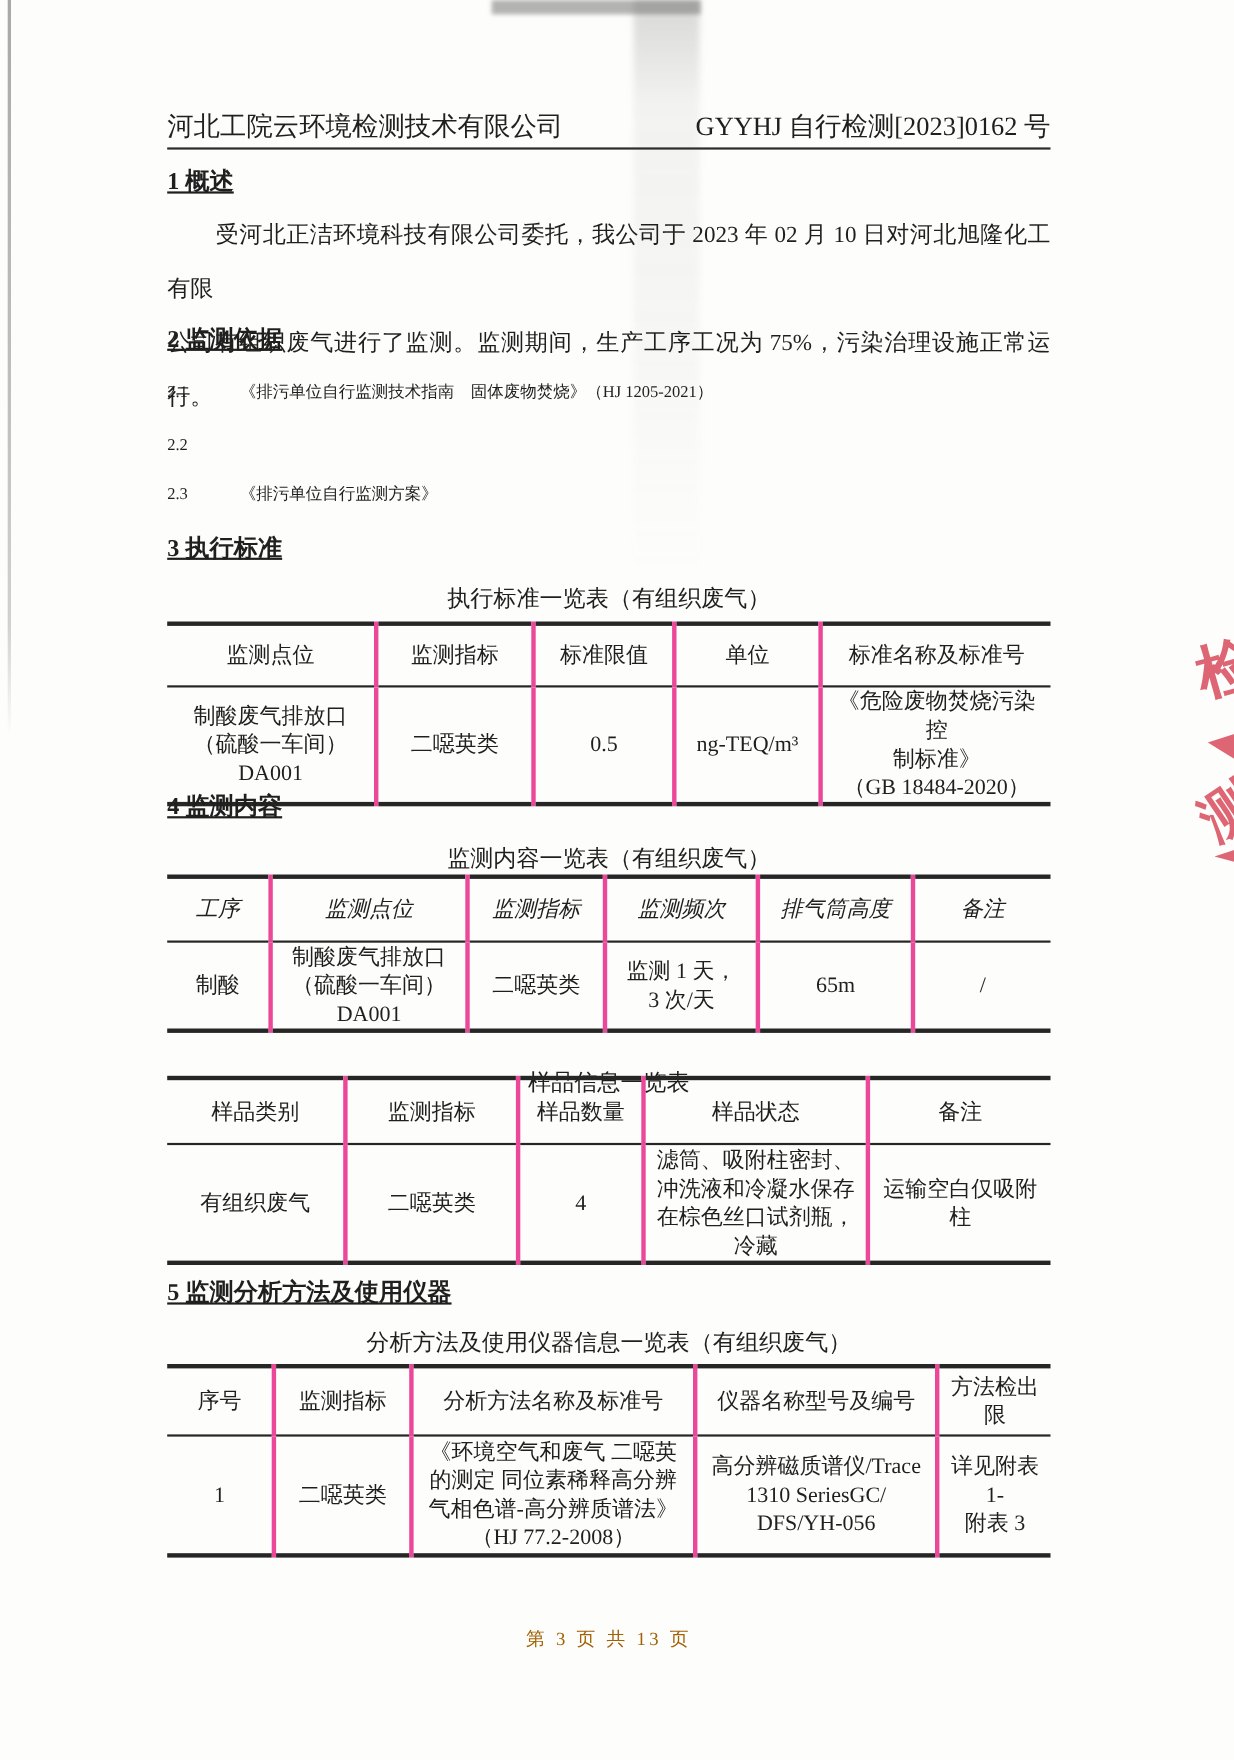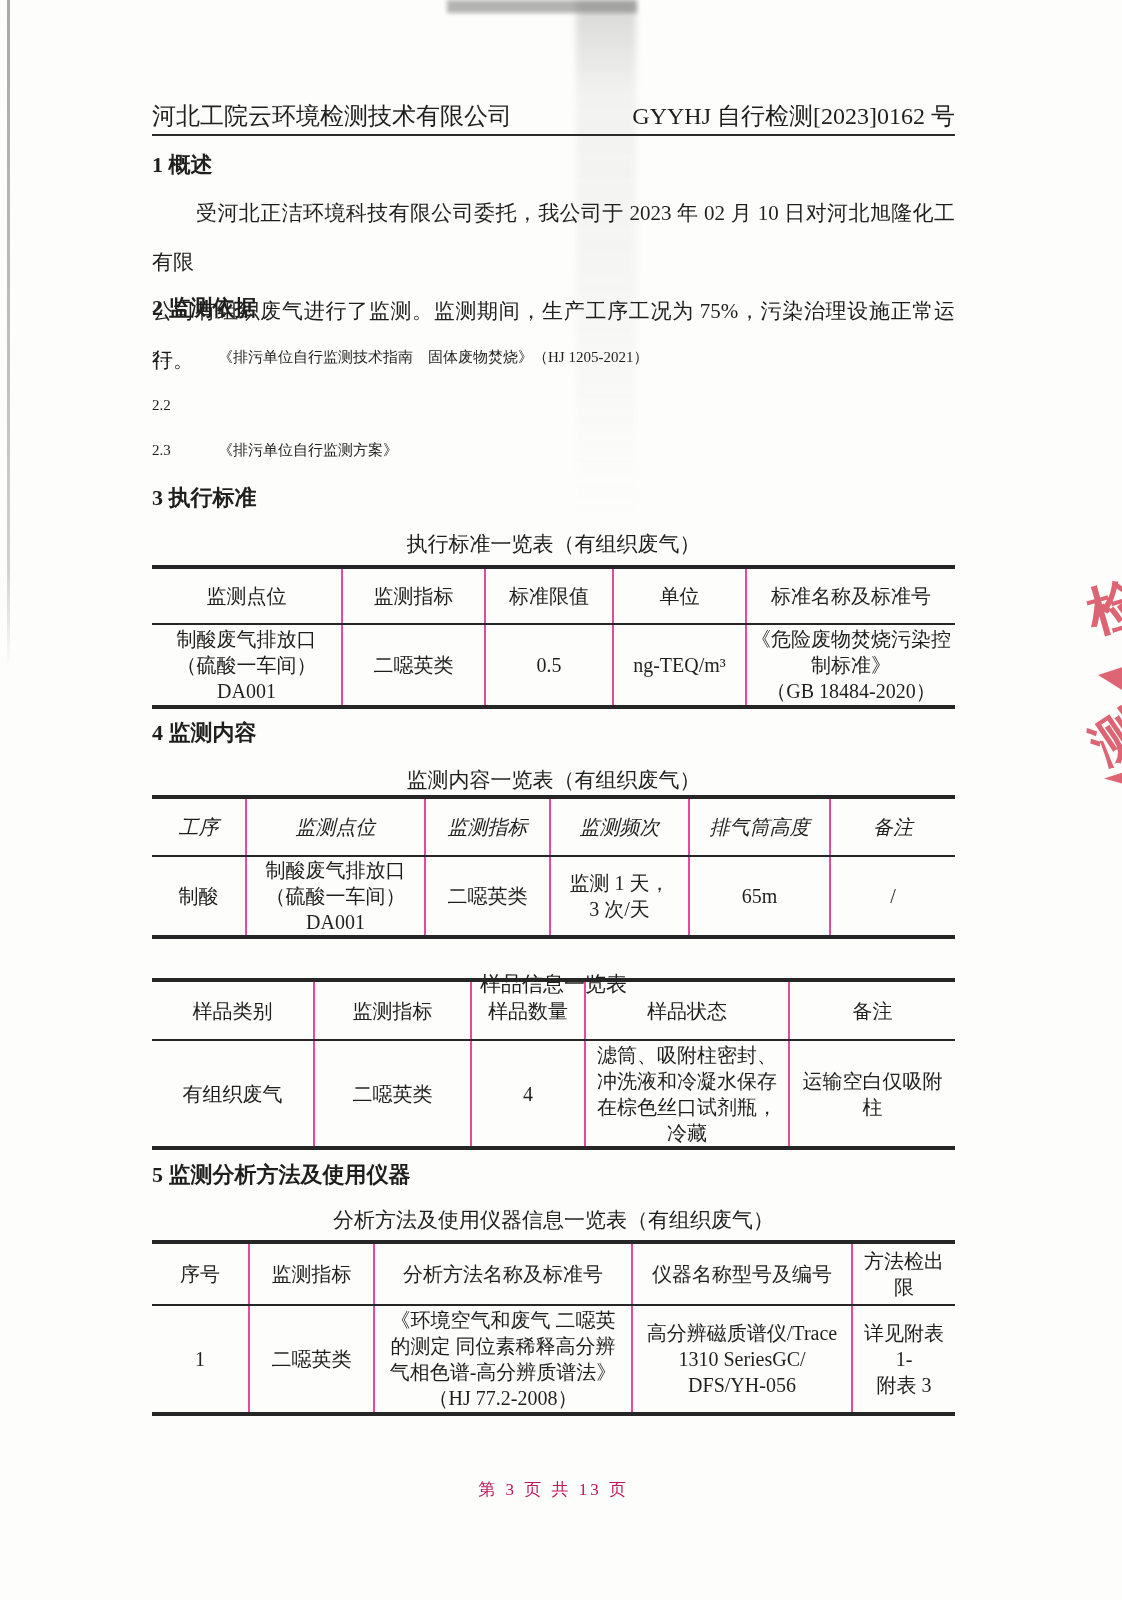--- a/index.html
+++ b/index.html
@@ -40,49 +40,49 @@
     left:1104px;top:772px;width:20px;height:12px;background:#d84b5c;
     clip-path:polygon(100% 0,100% 100%,0 55%);
   }
   
   .abs{position:absolute;left:152px;width:803px;}
   .hdr{
     top:103px;display:flex;justify-content:space-between;align-items:flex-end;
     font-size:24px;line-height:26px;
     border-bottom:2px solid #2c2c2c;padding-bottom:5px;
   }
-  .sec-heading{font-weight:bold;font-size:22px;line-height:26px;}
+  .sec-heading{font-weight:bold;font-size:22px;line-height:26px;text-decoration:underline;}
   .sec1{top:152px;} .sec2{top:295px;} .sec3{top:485px;} .sec4{top:720px;} .sec5{top:1162px;}
   .para{
     top:189px;font-size:21px;line-height:49px;
     white-space:pre-line;text-indent:2.1em;text-align:justify;
   }
   .basis-item{font-size:15px;line-height:26px;display:flex;}
   .basis-no{width:66px;flex:none;}
   .bi1{top:344px;} .bi2{top:392px;} .bi3{top:437px;}
   .tbl-title{font-size:21px;line-height:26px;text-align:center;}
   .tt1{top:531px;} .tt2{top:767px;} .tt3{top:947px;margin-top:24px;} .tt4{top:1207px;}
   
   table.doc{
     border-collapse:collapse;table-layout:fixed;width:803px;
     border-top:4px solid #262626;border-bottom:4px solid #262626;
     font-size:20px;
   }
   table.doc th,table.doc td{
     font-weight:normal;text-align:center;vertical-align:middle;
     white-space:pre-line;padding:0 4px;line-height:26px;
   }
-  table.doc th+th,table.doc td+td{border-left:2px solid #ec4899;}
+  table.doc th+th,table.doc td+td{border-left:4px solid #ec4899;}
   table.doc thead th{border-bottom:2px solid #262626;}
   .t1{top:565px;} .t1 th{height:54px;} .t1 td{height:80px;}
   .t2{top:795px;} .t2 th{height:56px;font-style:italic;} .t2 td{height:78px;}
   .t3{top:978px;} .t3 th{height:57px;} .t3 td{height:105px;line-height:24px;}
   .t4{top:1240px;} .t4 th{height:60px;} .t4 td{height:106px;}
   .footer{
-    top:1478px;text-align:center;font-size:17px;line-height:24px;letter-spacing:3px;color:#be185d;
+    top:1478px;text-align:center;font-size:17px;line-height:24px;letter-spacing:3px;color:#a16207;
   }
 </style>
 </head>
 <body>
 
 <div class="page-edge-line"></div>
 <div class="top-smudge"></div>
 <div class="v-scan-band"></div>
 
 <div class="seal-frag seal-char-1">检</div>

